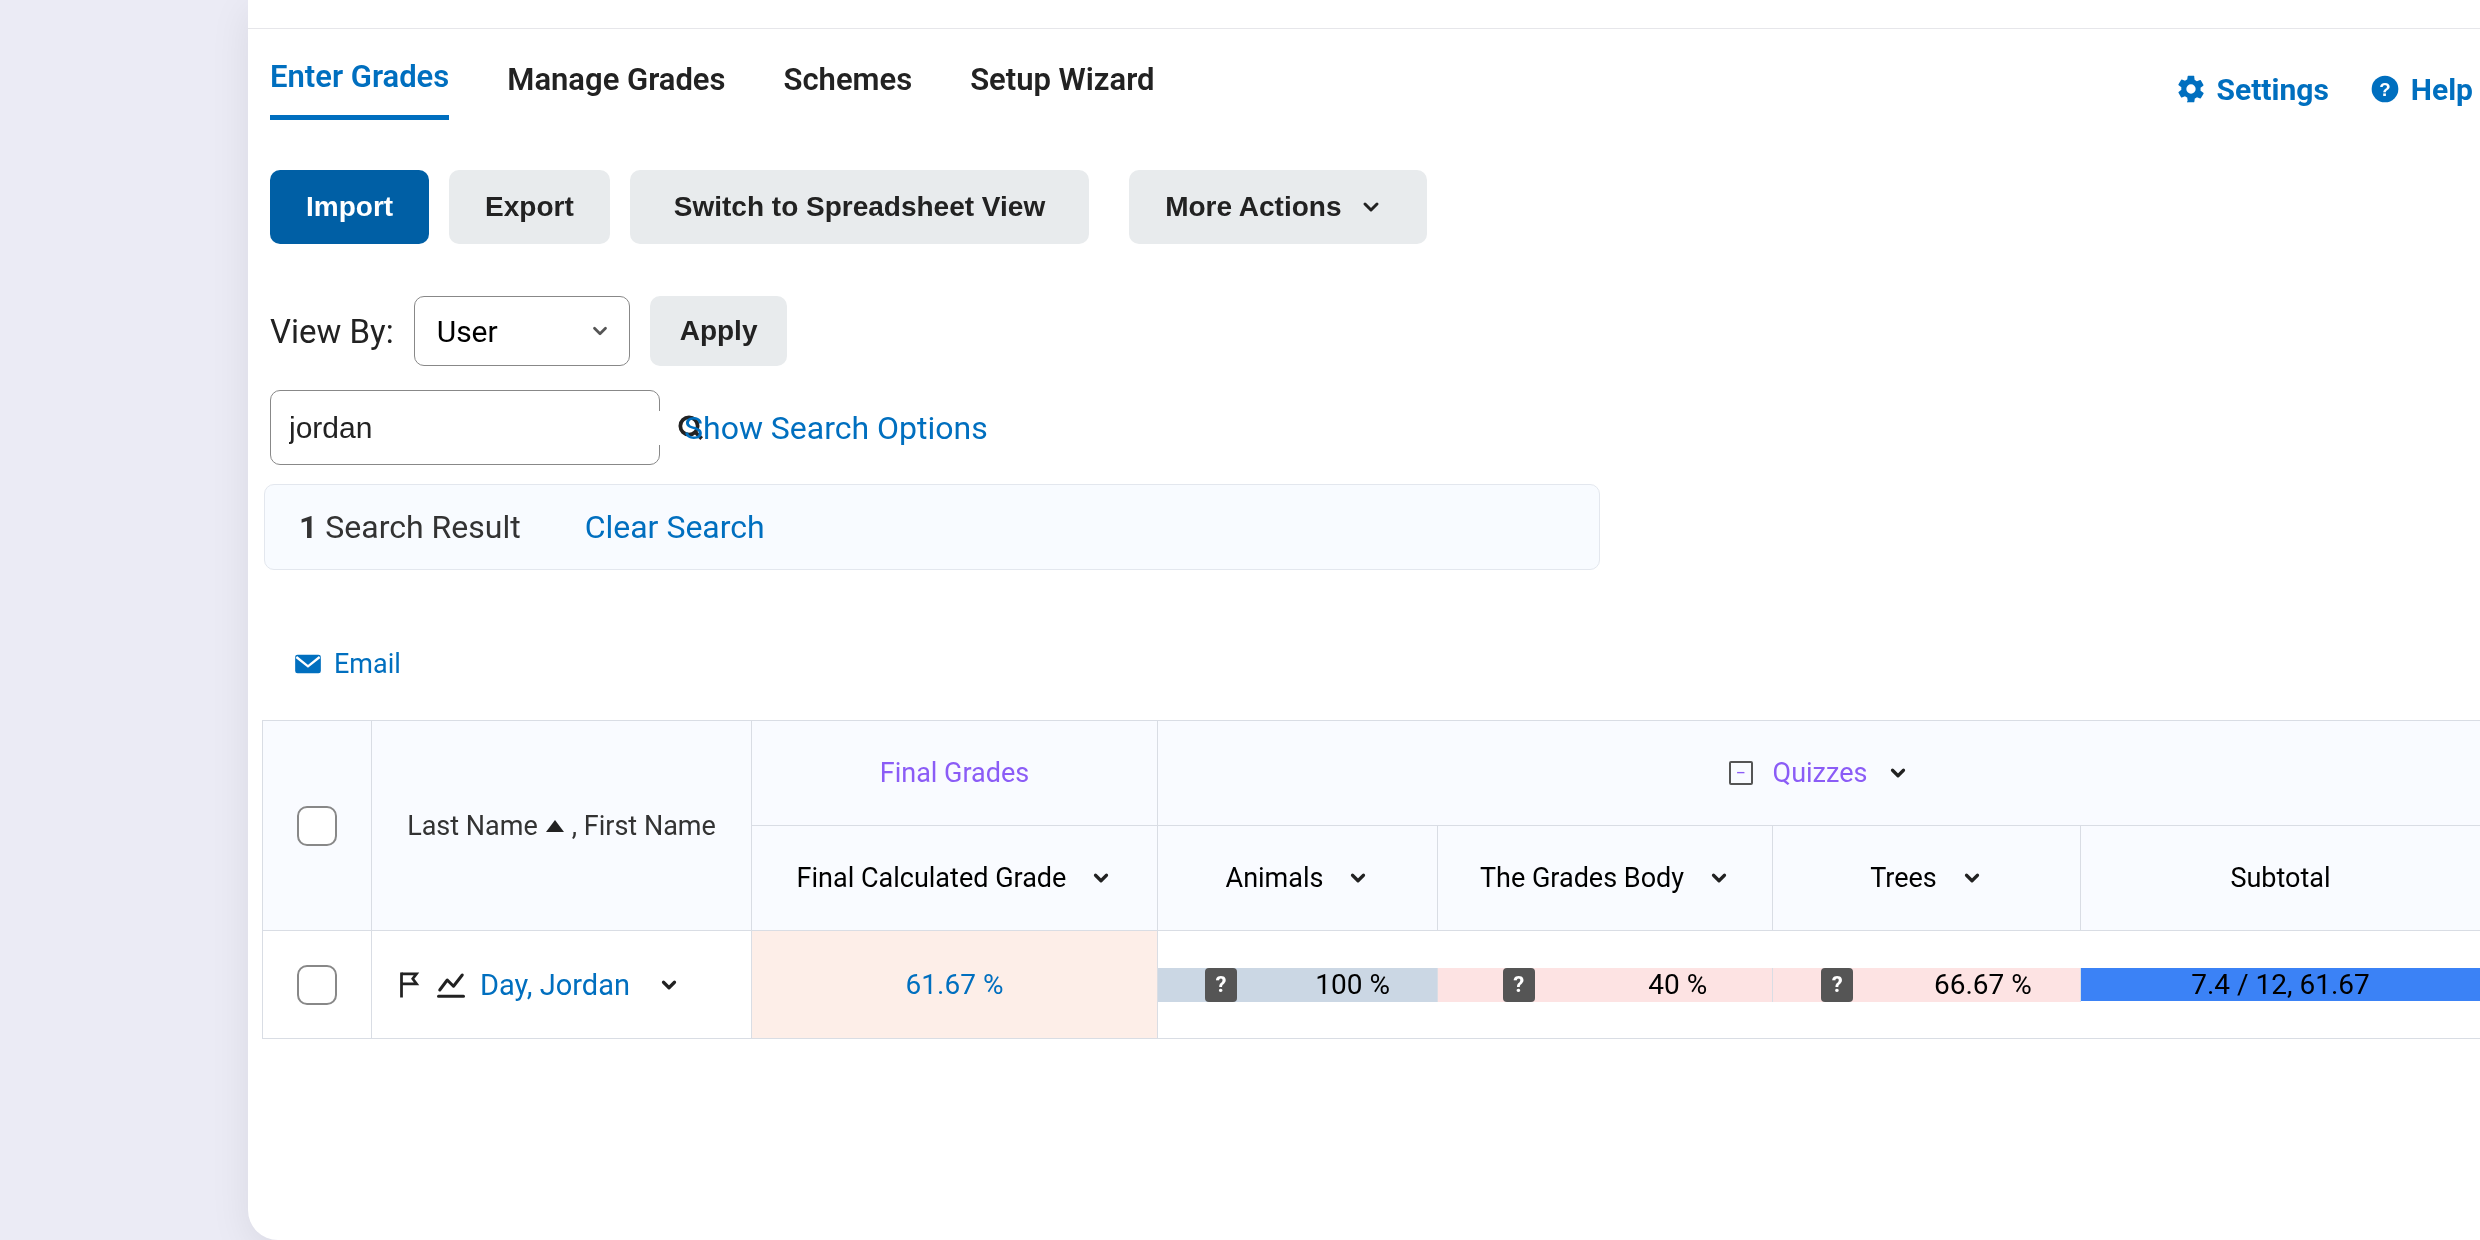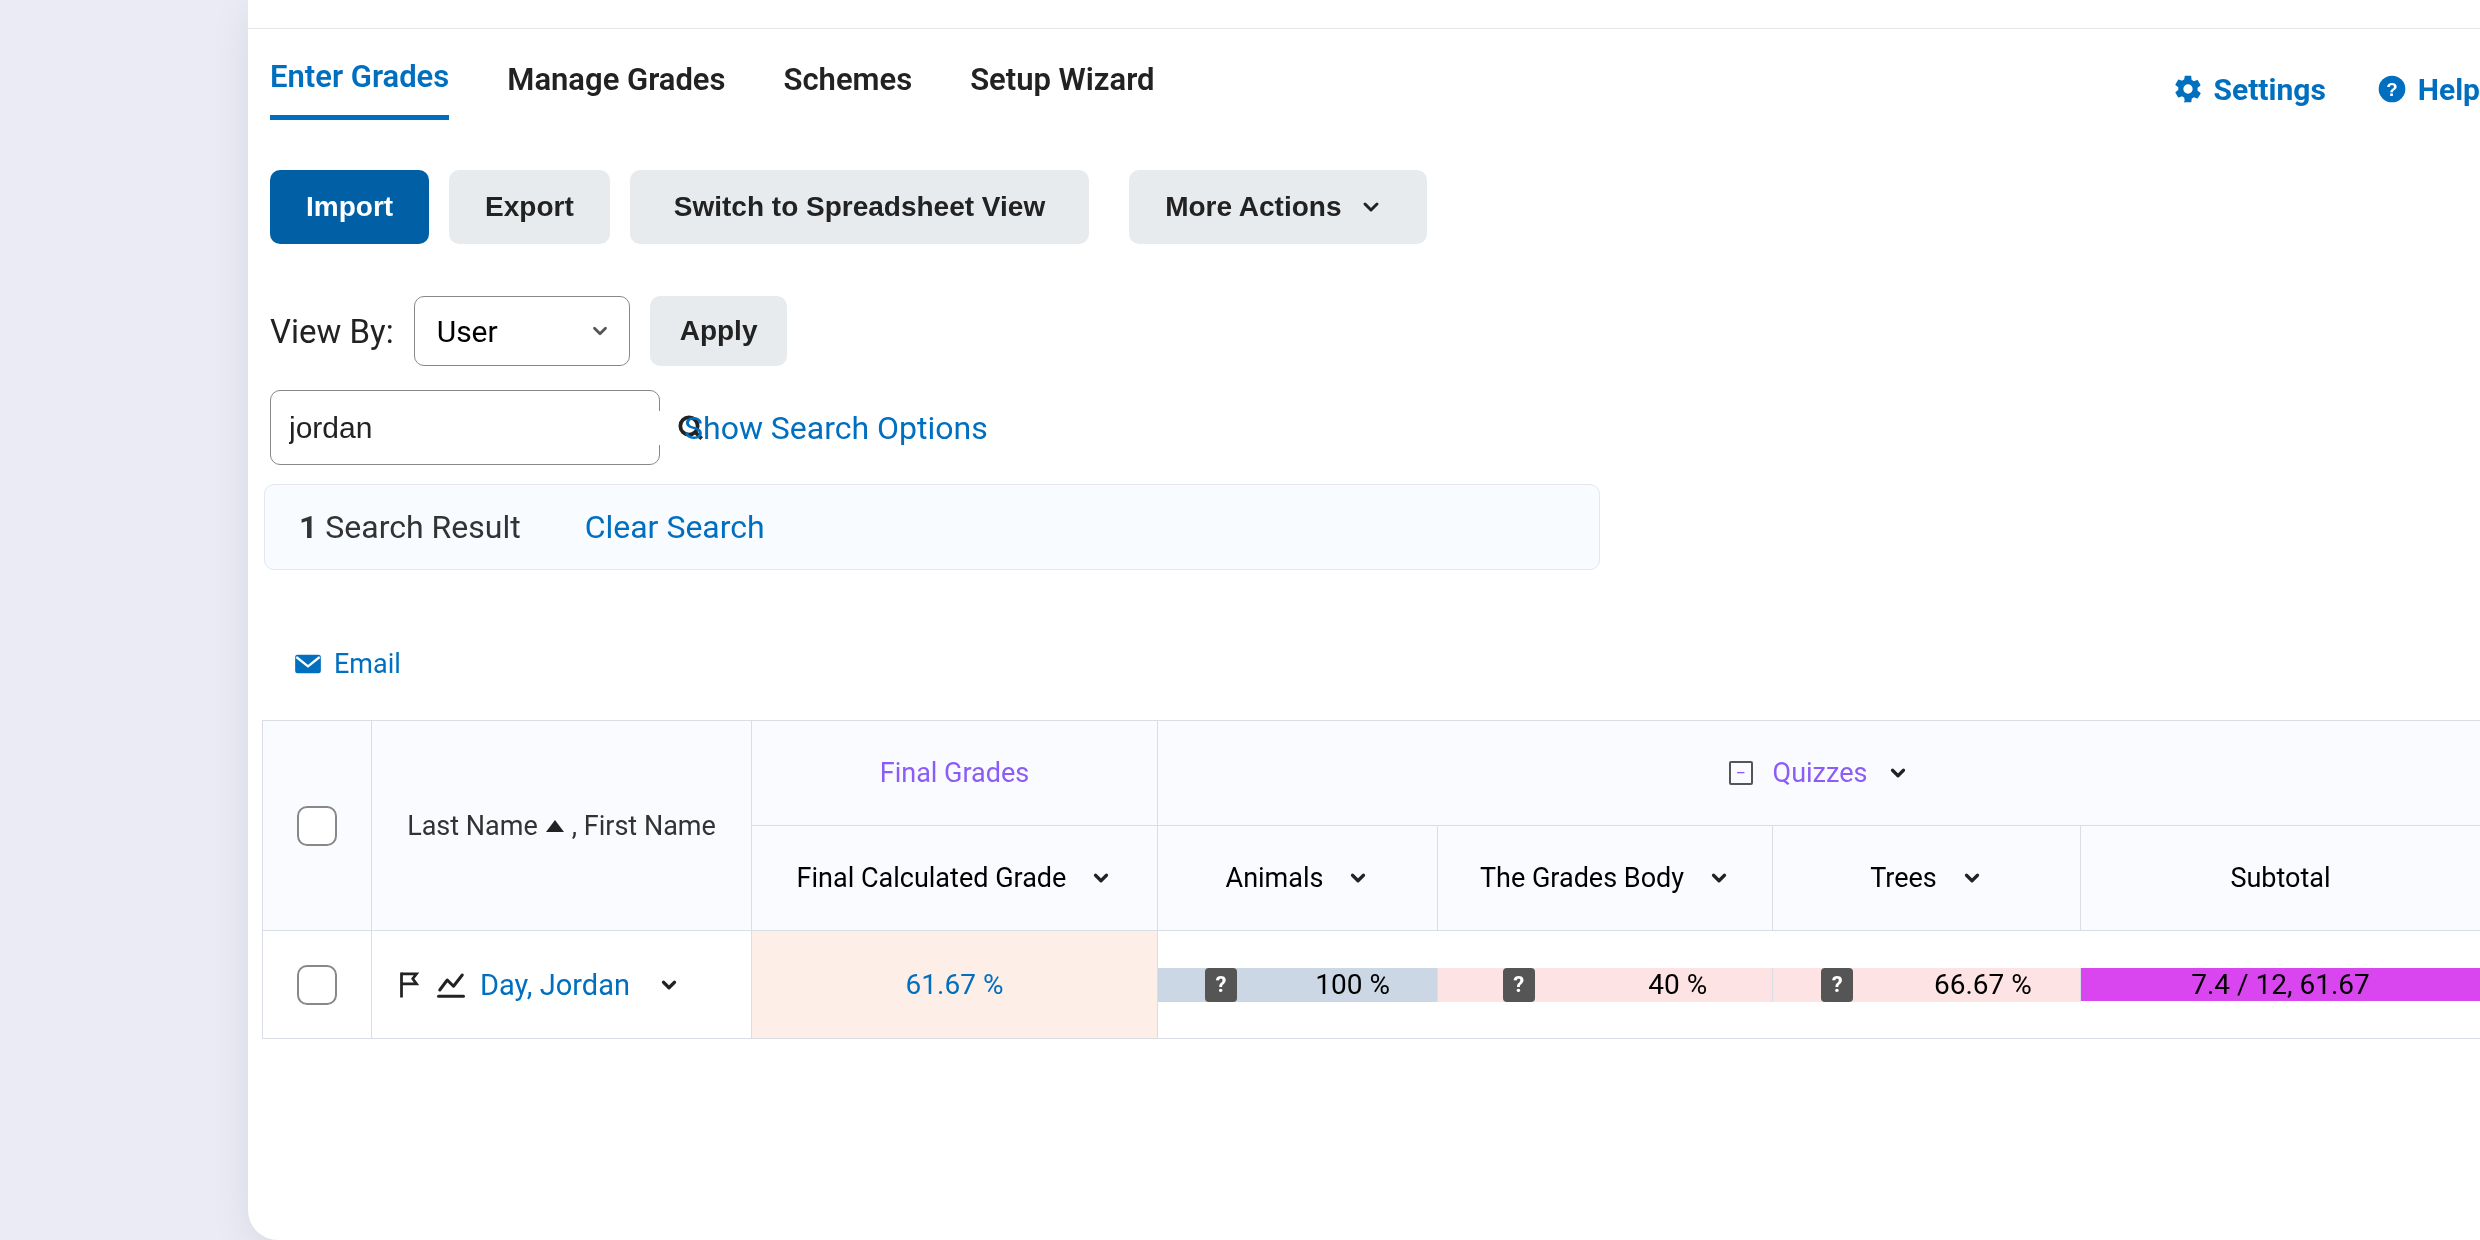--- a/index.html
+++ b/index.html
@@ -48,22 +48,22 @@
       cursor: pointer;
     }
     .tab.active {
       color: #006fbf;
       border-bottom: 5px solid #006fbf;
     }
     .util-right {
       margin-left: auto;
       display: flex;
       align-items: flex-start;
-      gap: 50px;
-      padding-right: 0;
+      gap: 40px;
+      padding-right: 7px;
     }
     .util-link {
       display: flex;
       align-items: center;
       gap: 10px;
       color: #006fbf;
       font-size: 30px;
       font-weight: 700;
       cursor: pointer;
     }
@@ -269,21 +269,21 @@
       border-right: 1.5px solid #d9dde4;
       display: flex;
       align-items: center;
       justify-content: space-around;
       padding: 0 18px;
       font-size: 28px;
       gap: 20px;
     }
     .q-animals { background: #cbd7e4; }
     .q-bad     { background: #fde3e3; }
-    .q-sub     { background: #d946ef; }
+    .q-sub     { background: #3b82f6; }
 
     .checkbox {
       width: 40px; height: 40px;
       border: 2.5px solid #888;
       border-radius: 10px;
       background: #fff;
     }
     .student-link { color: #006fbf; font-size: 29px; font-weight: 400; cursor: pointer; }
 
     

